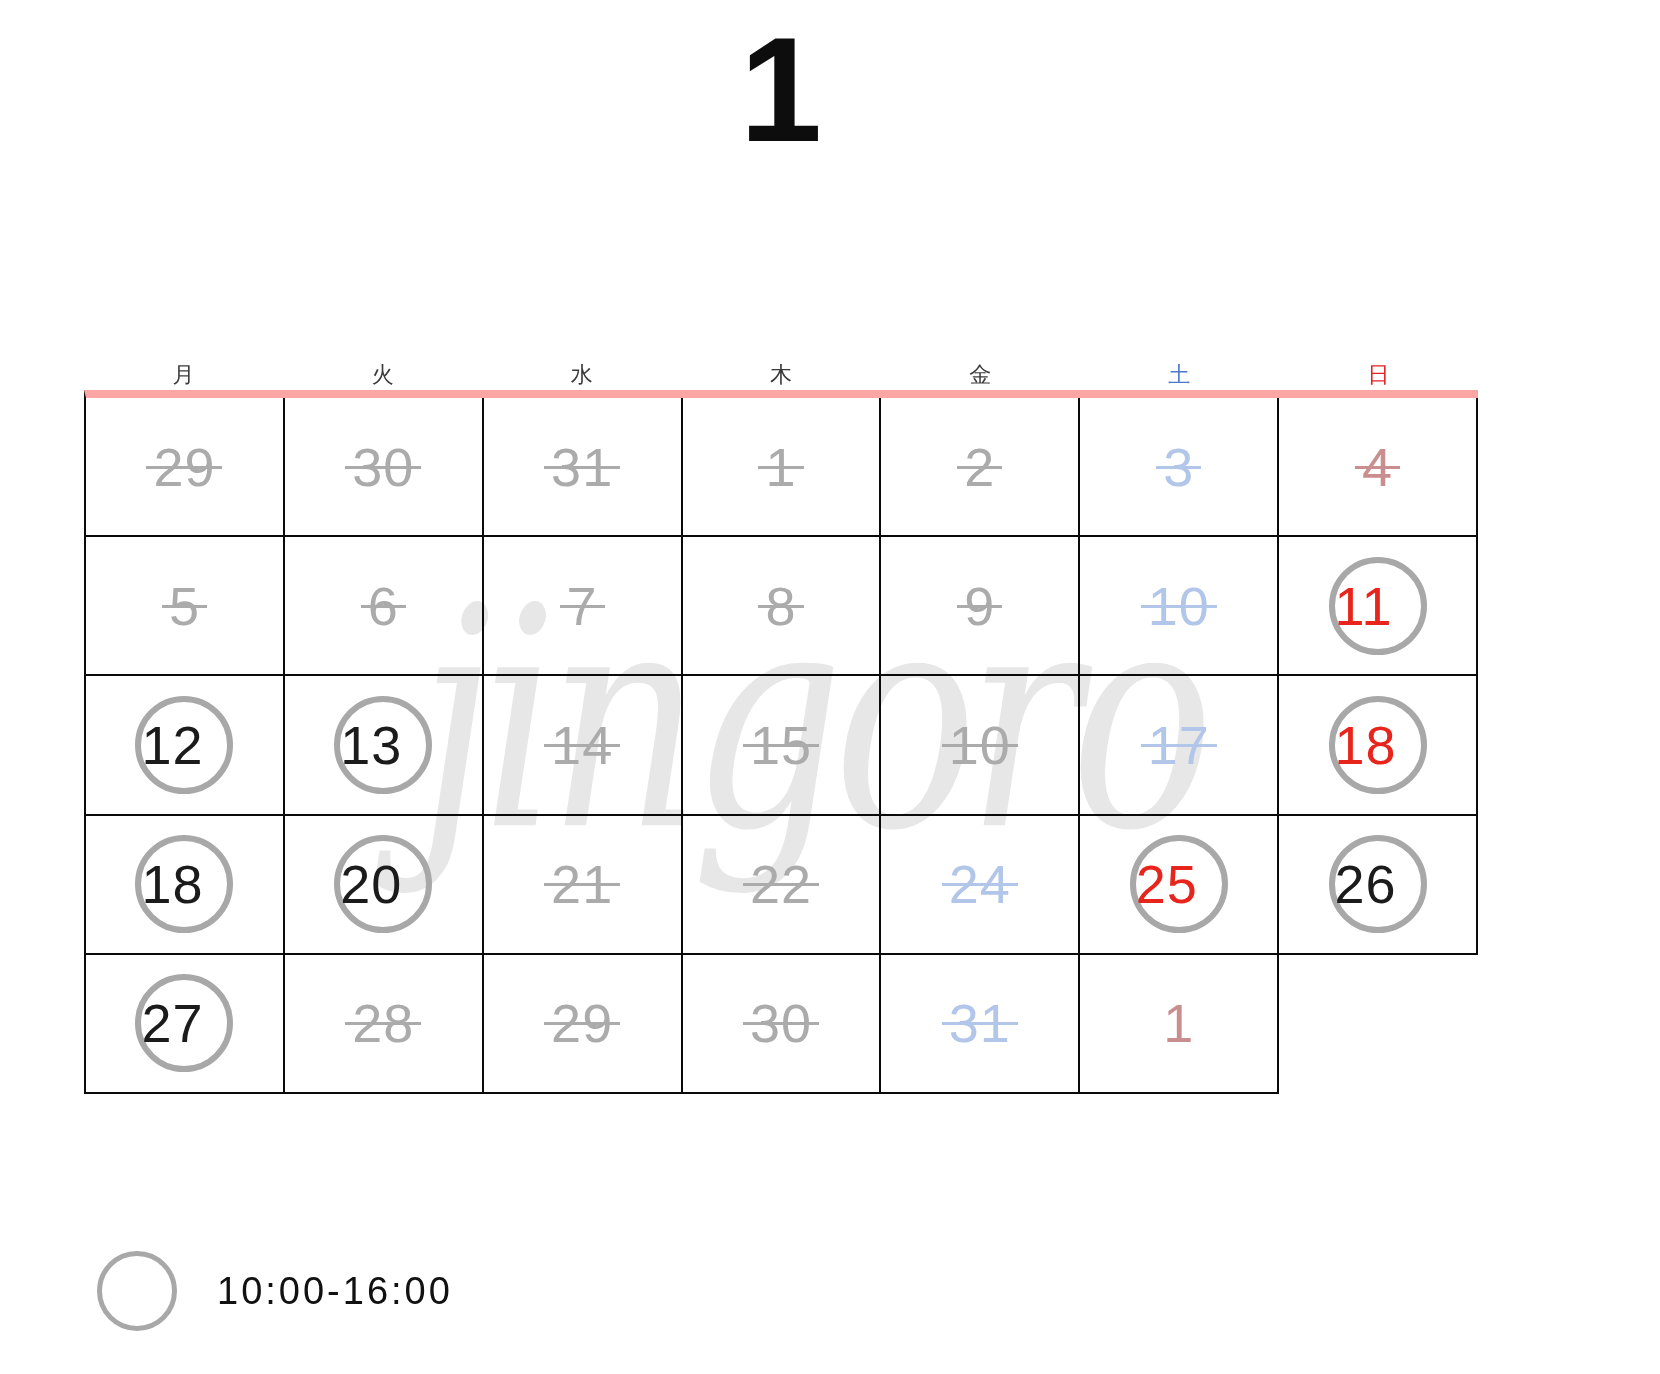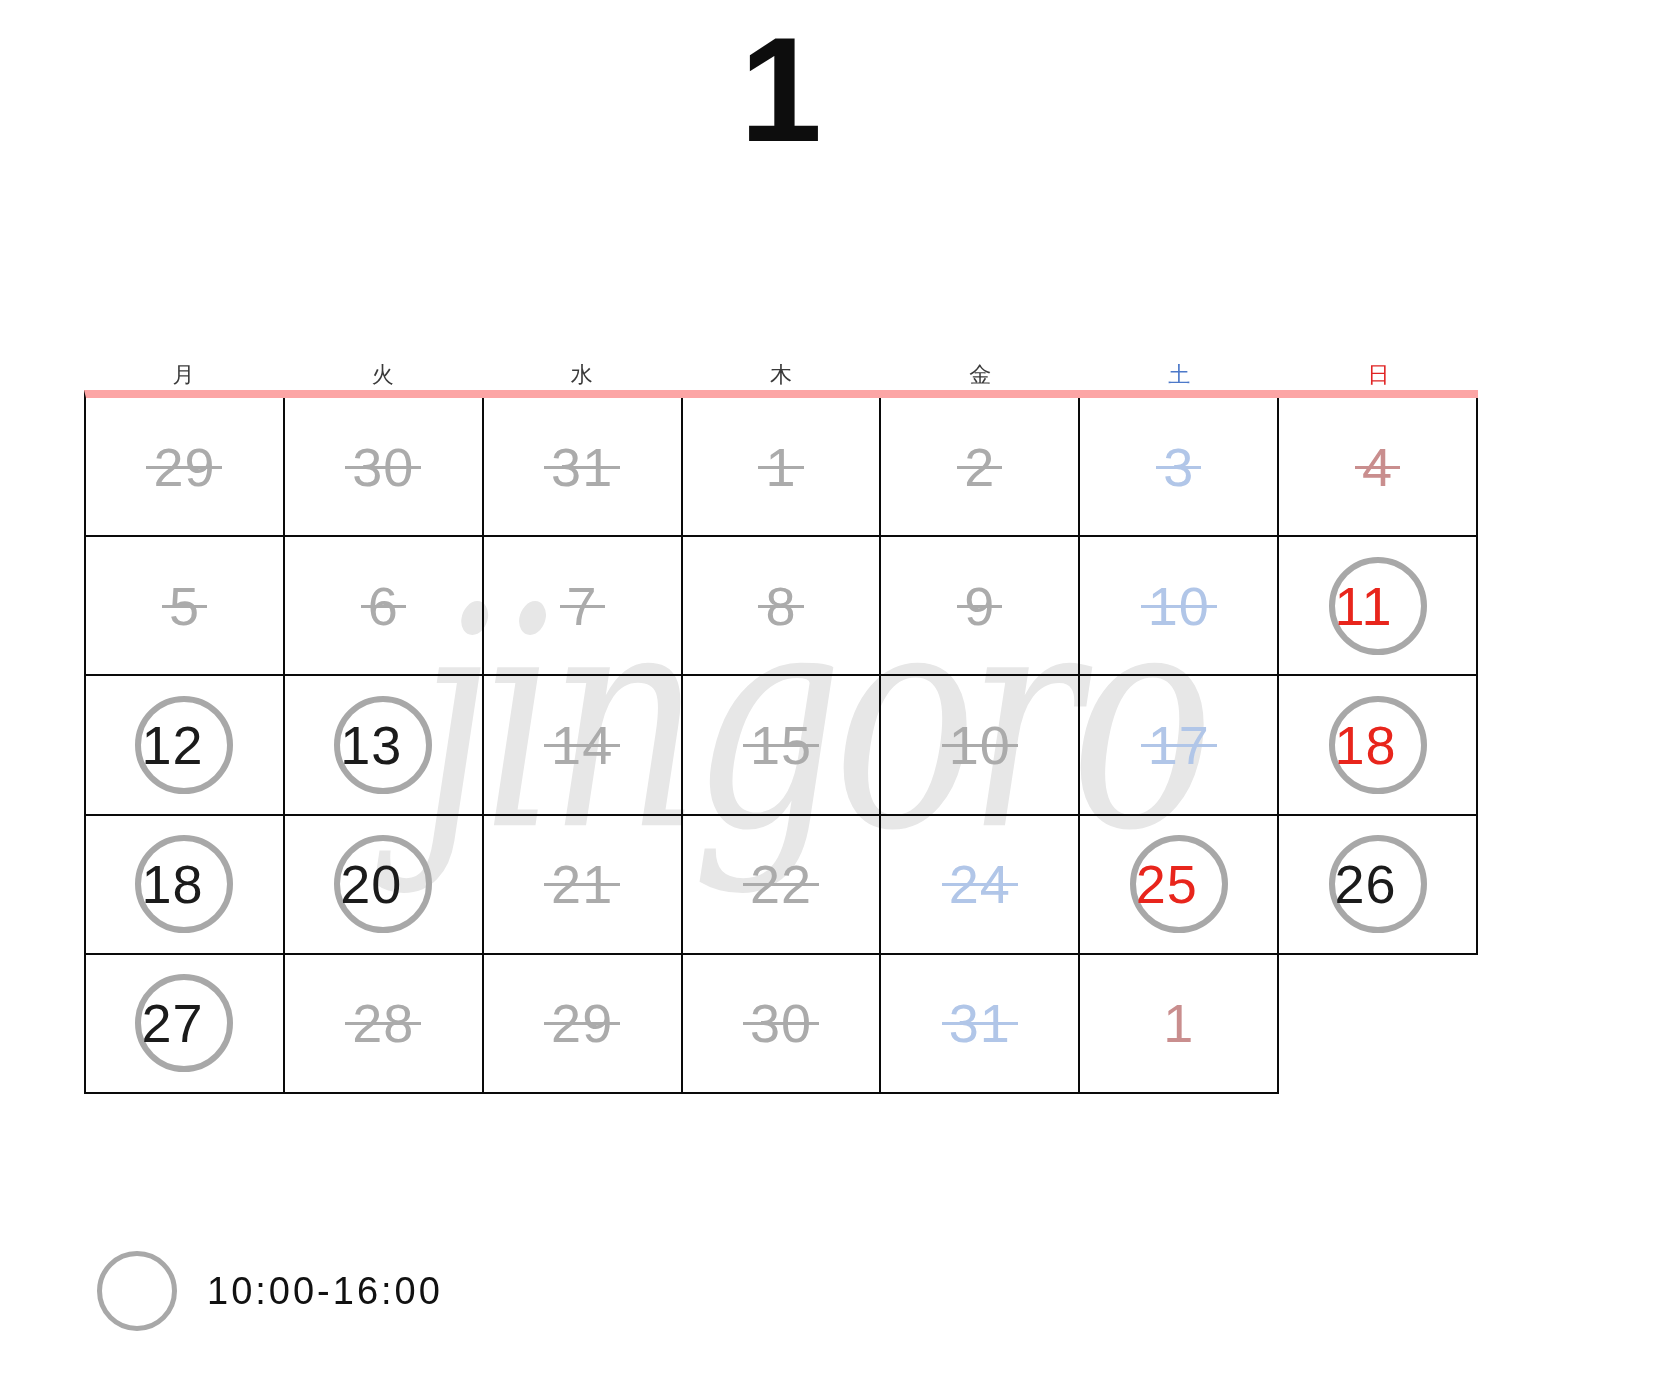--- a/index.html
+++ b/index.html
@@ -60,21 +60,21 @@
   .open{color:#1b1b1b;}
   .open-sunday{color:var(--c-open-sun,#e8251c);}
   .circle{
     width:86px;height:86px;border:6px solid var(--c-circle,#a8a8a8);
     border-radius:50%;display:flex;align-items:center;justify-content:flex-start;
     box-sizing:content-box;background:transparent;
   }
   
   .legend{
     position:absolute;left:97px;top:1251px;height:80px;z-index:2;
-    display:flex;align-items:center;gap:30px;
+    display:flex;align-items:center;gap:40px;
   }
   .legend-circle{
     width:70px;height:70px;border:5px solid var(--c-circle,#a8a8a8);
     border-radius:50%;background:transparent;flex:0 0 auto;
   }
   .legend-label{
     font-size:38px;letter-spacing:3px;color:#111111;
   }
 </style>
 </head>

